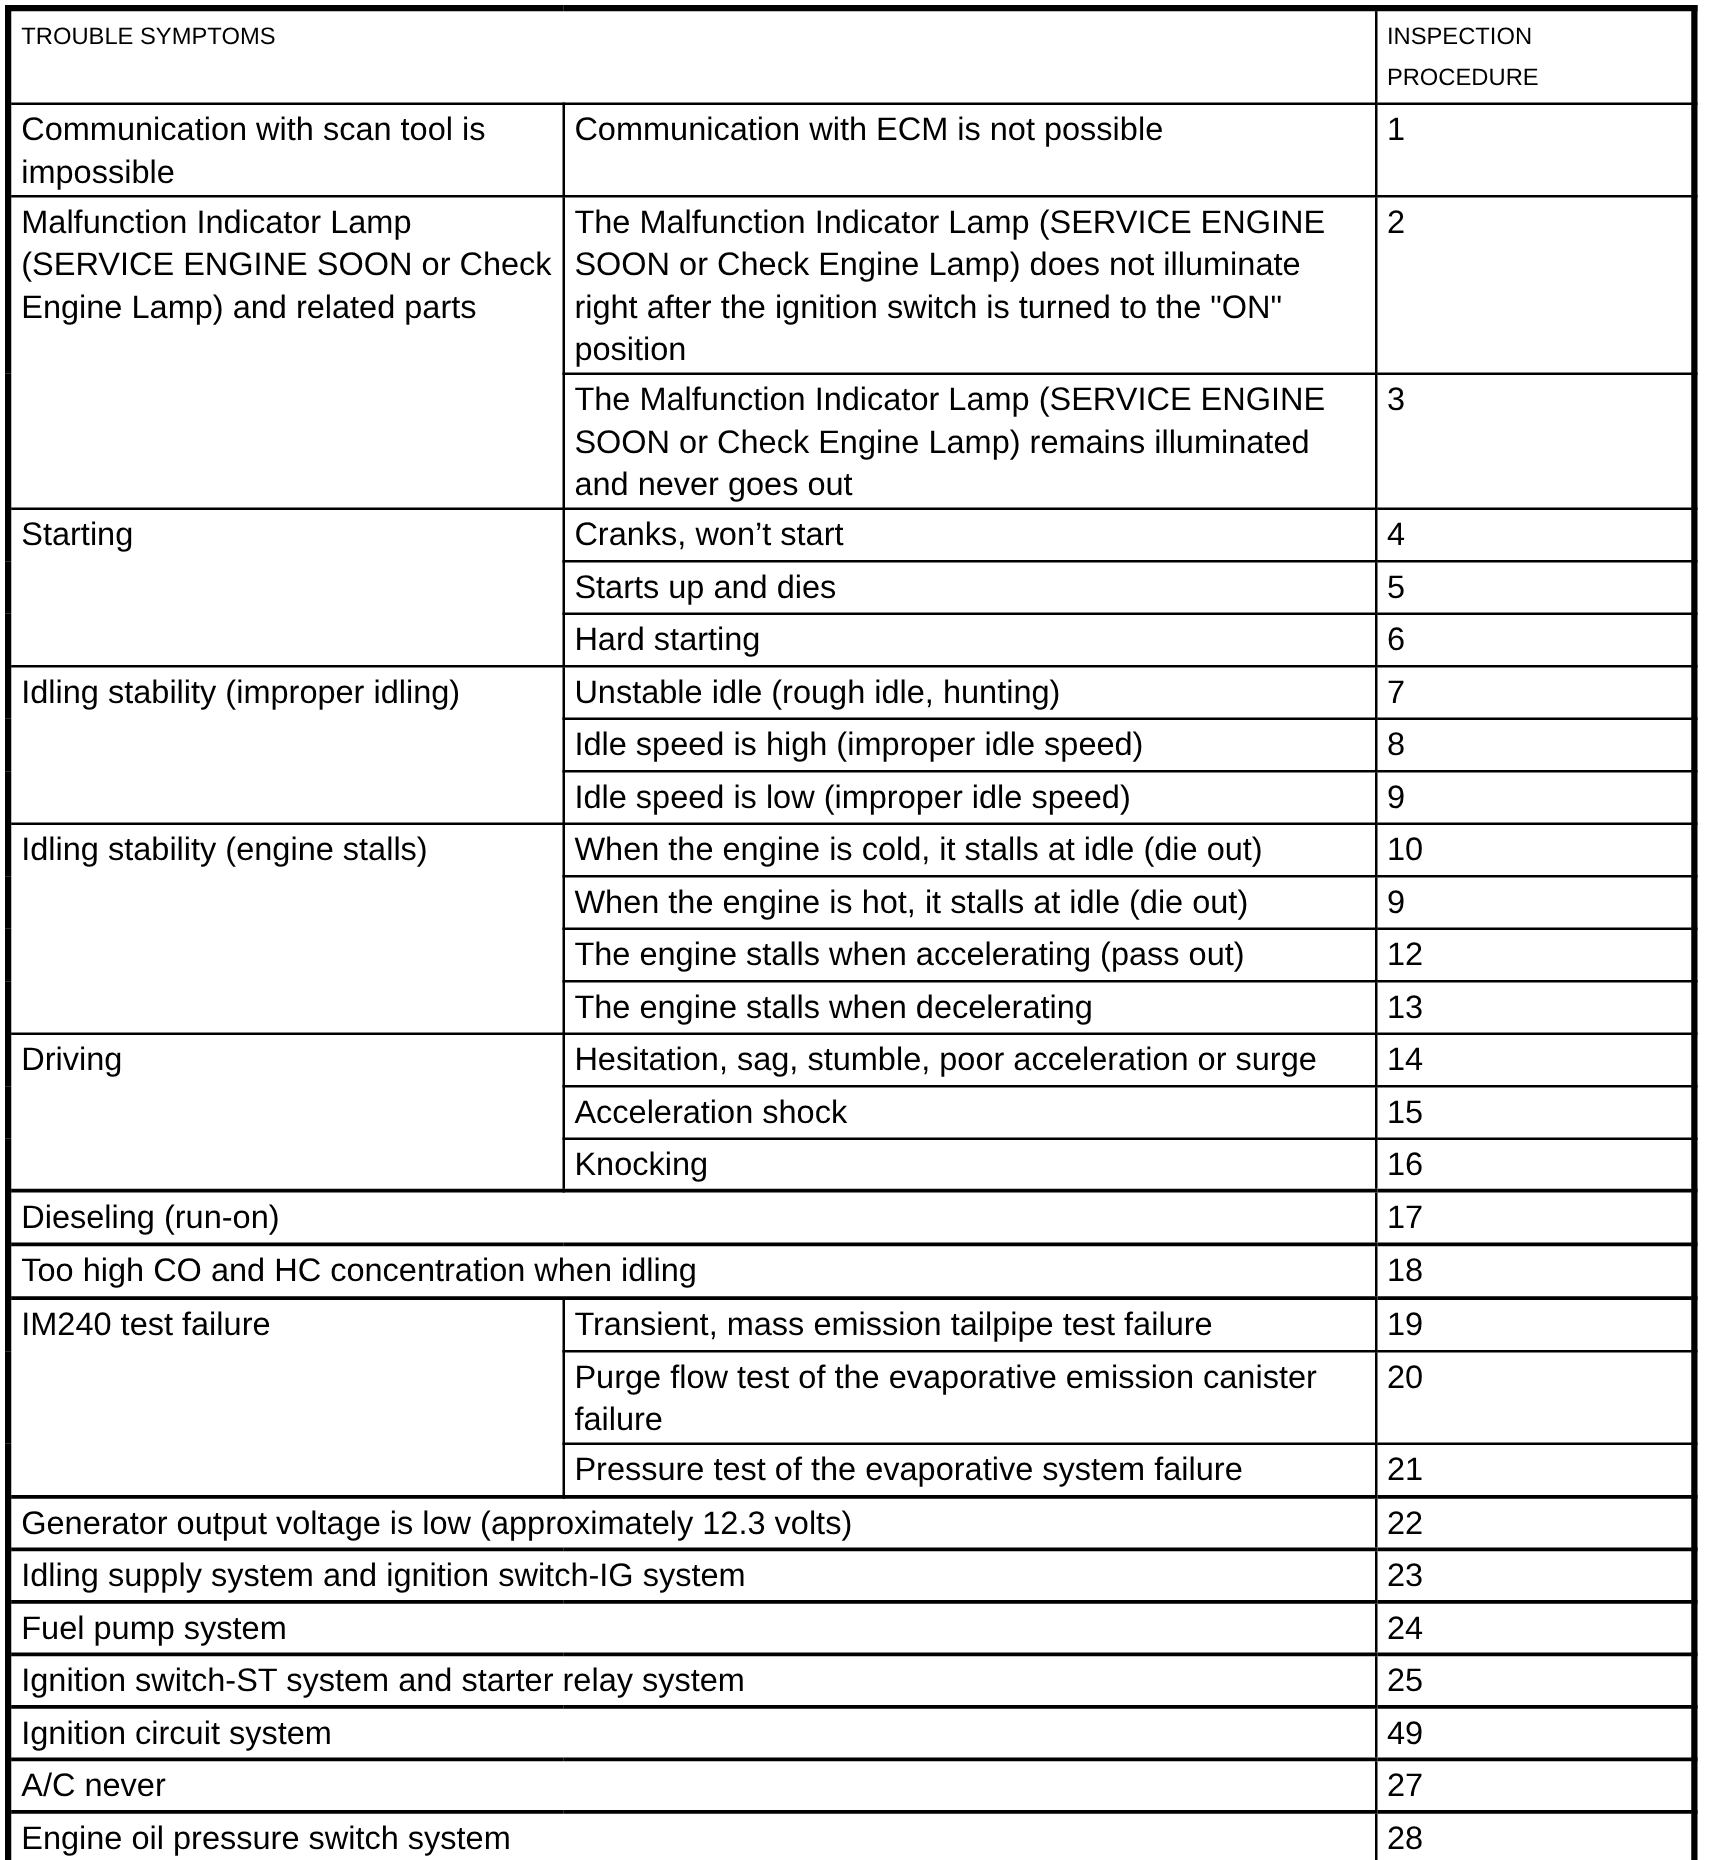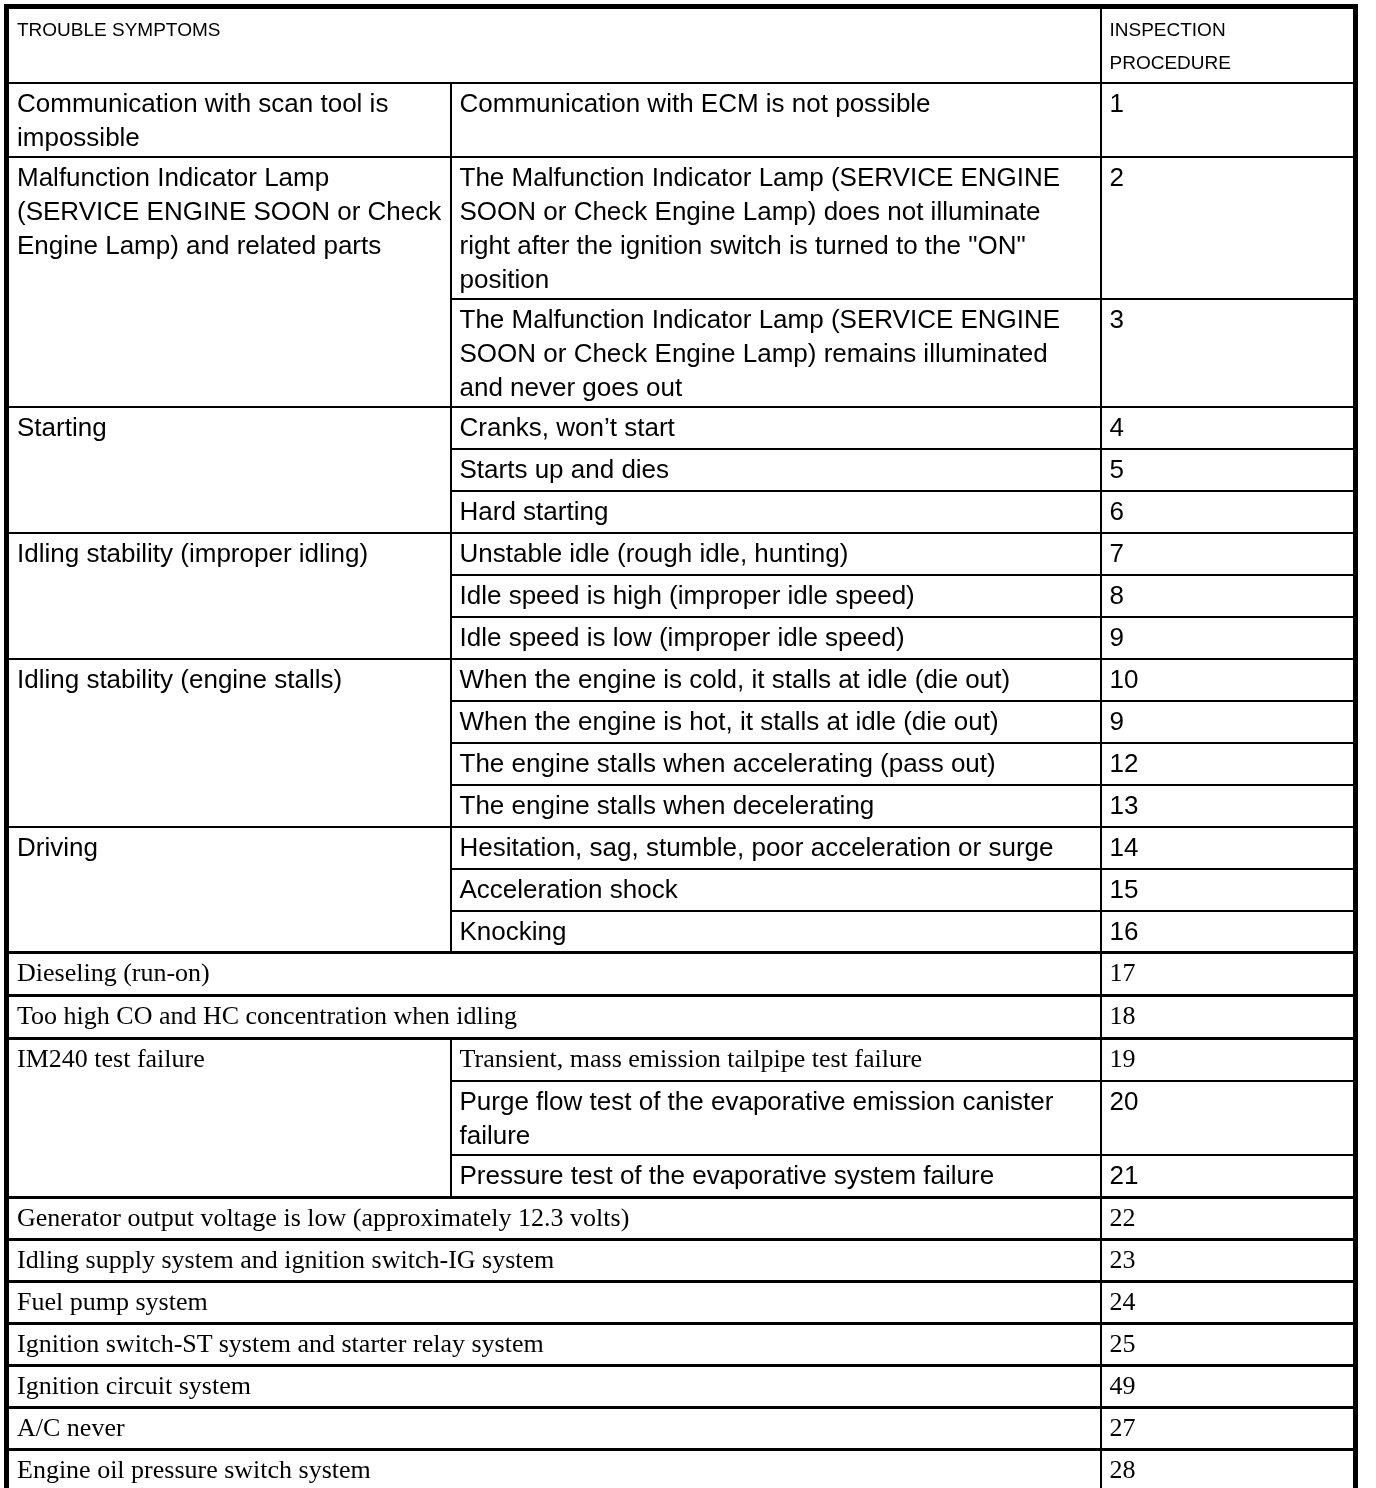--- a/index.html
+++ b/index.html
@@ -37,21 +37,21 @@
     font-size: 19px;
     line-height: 33px;
     padding-top: 4px;
   }
   tr.hrow   { height: 76px; }
   tr.r1     { height: 68px; }
   tr.tall   { height: 104px; }
   tr.small  { height: 42px; }
   tr.med    { height: 43px; }
   tr.twoline{ height: 72px; margin-top: 15px; }
-  tr.thick > td { border-top-width: 3px; font-family: Liberation Serif, serif; }
+  tr.thick > td { border-top-width: 3px; }
 </style>
 </head>
 <body>
 
 <table class="tst">
   <colgroup>
     <col style="width:444px">
     <col style="width:650px">
     <col style="width:255px">
   </colgroup>

